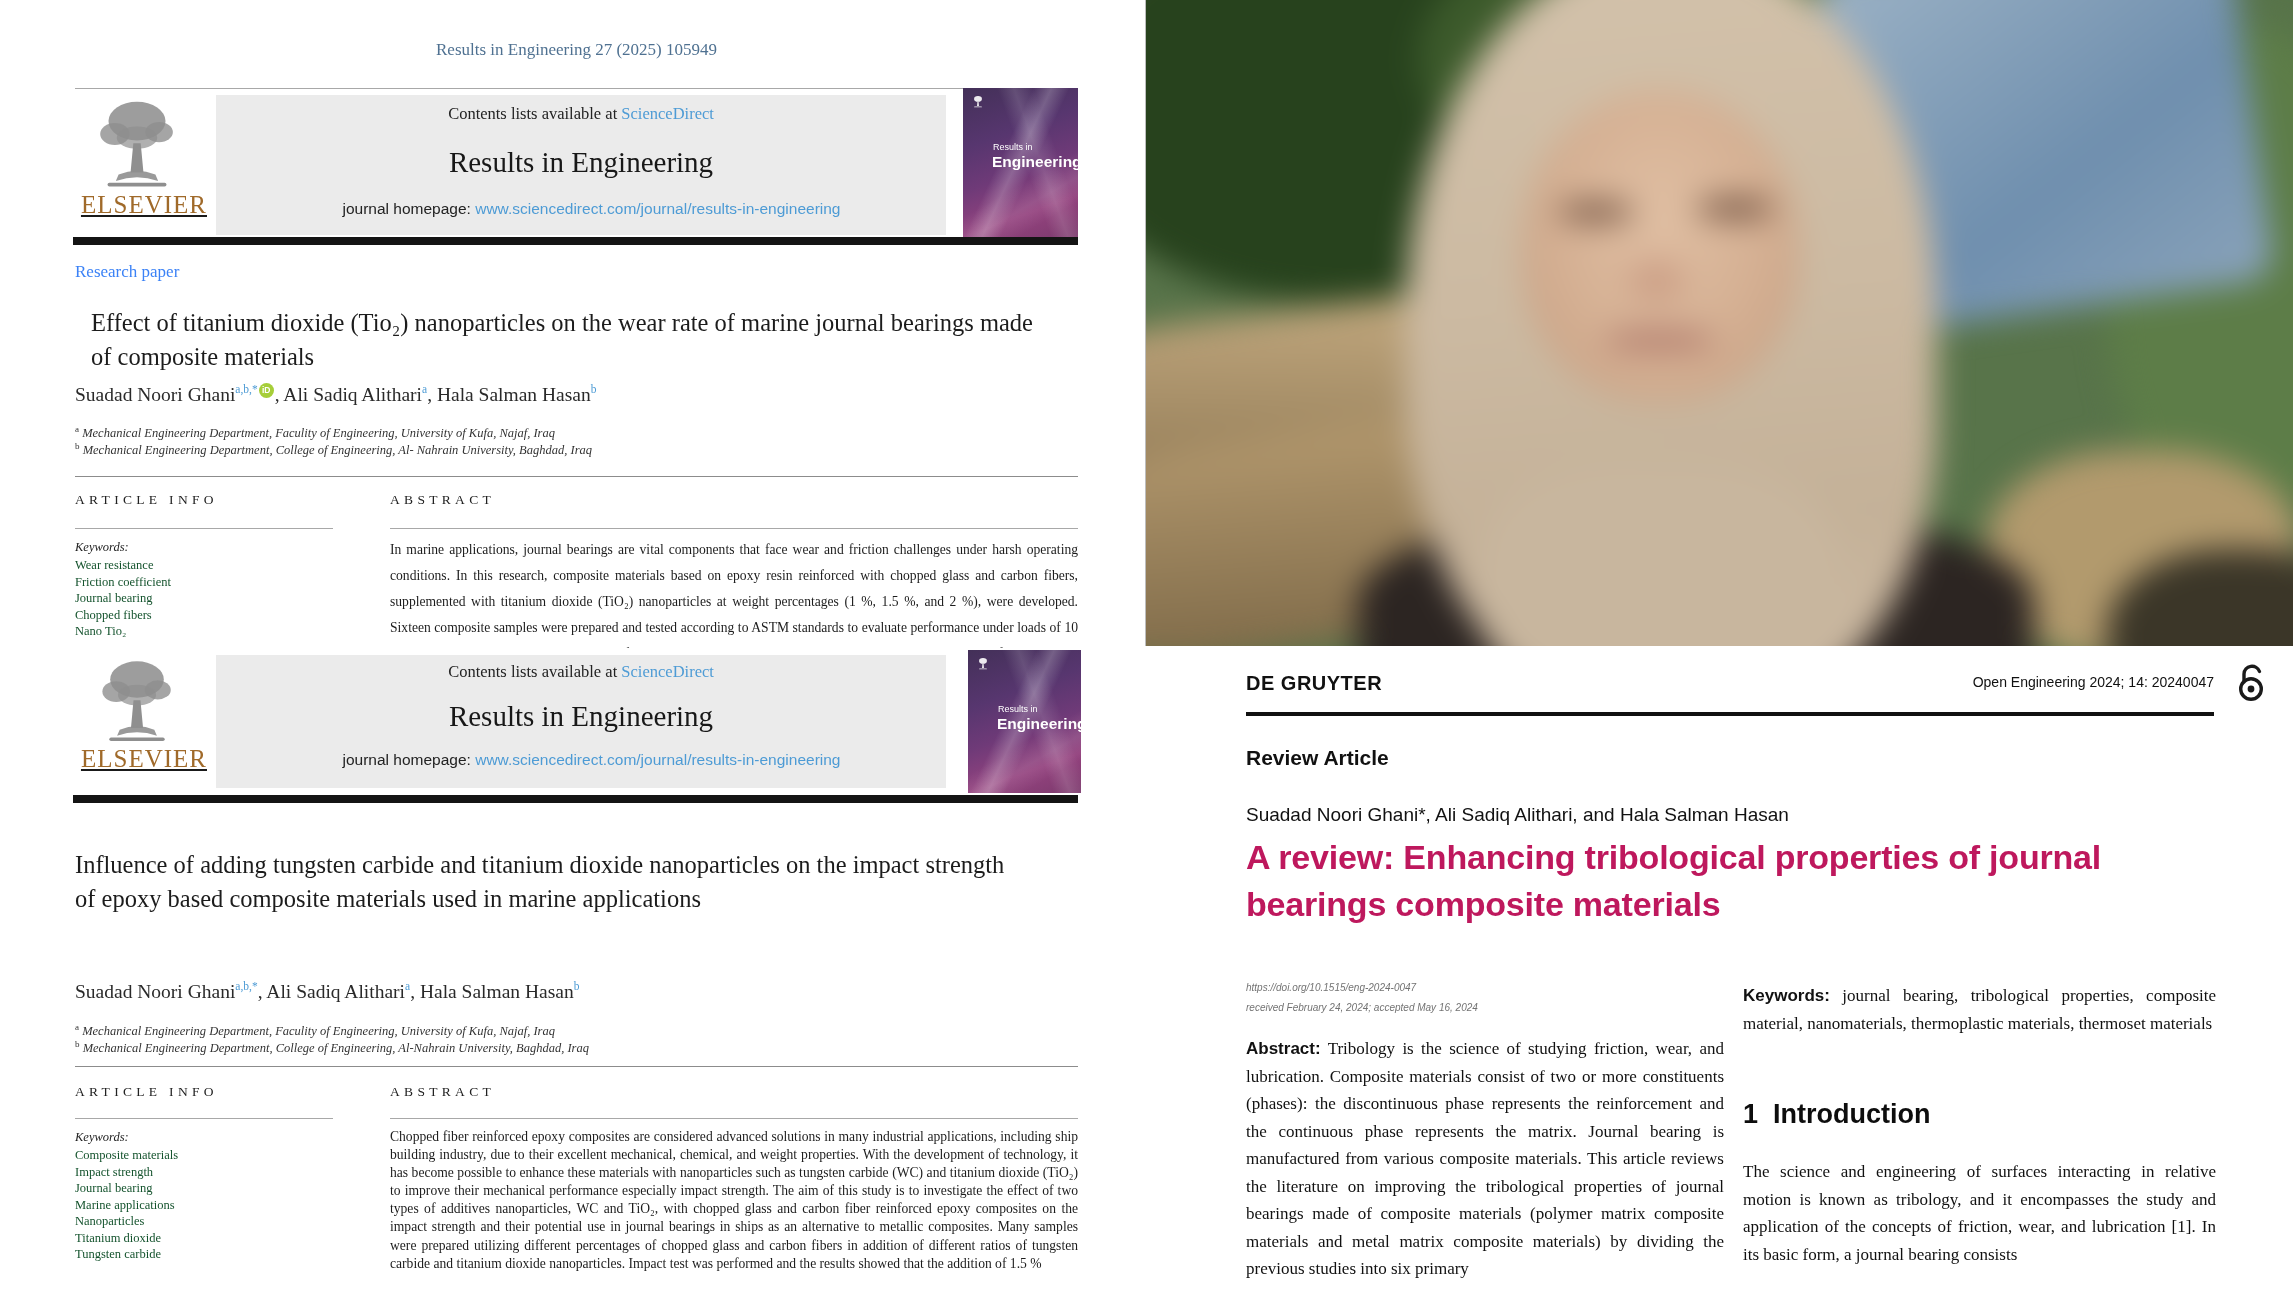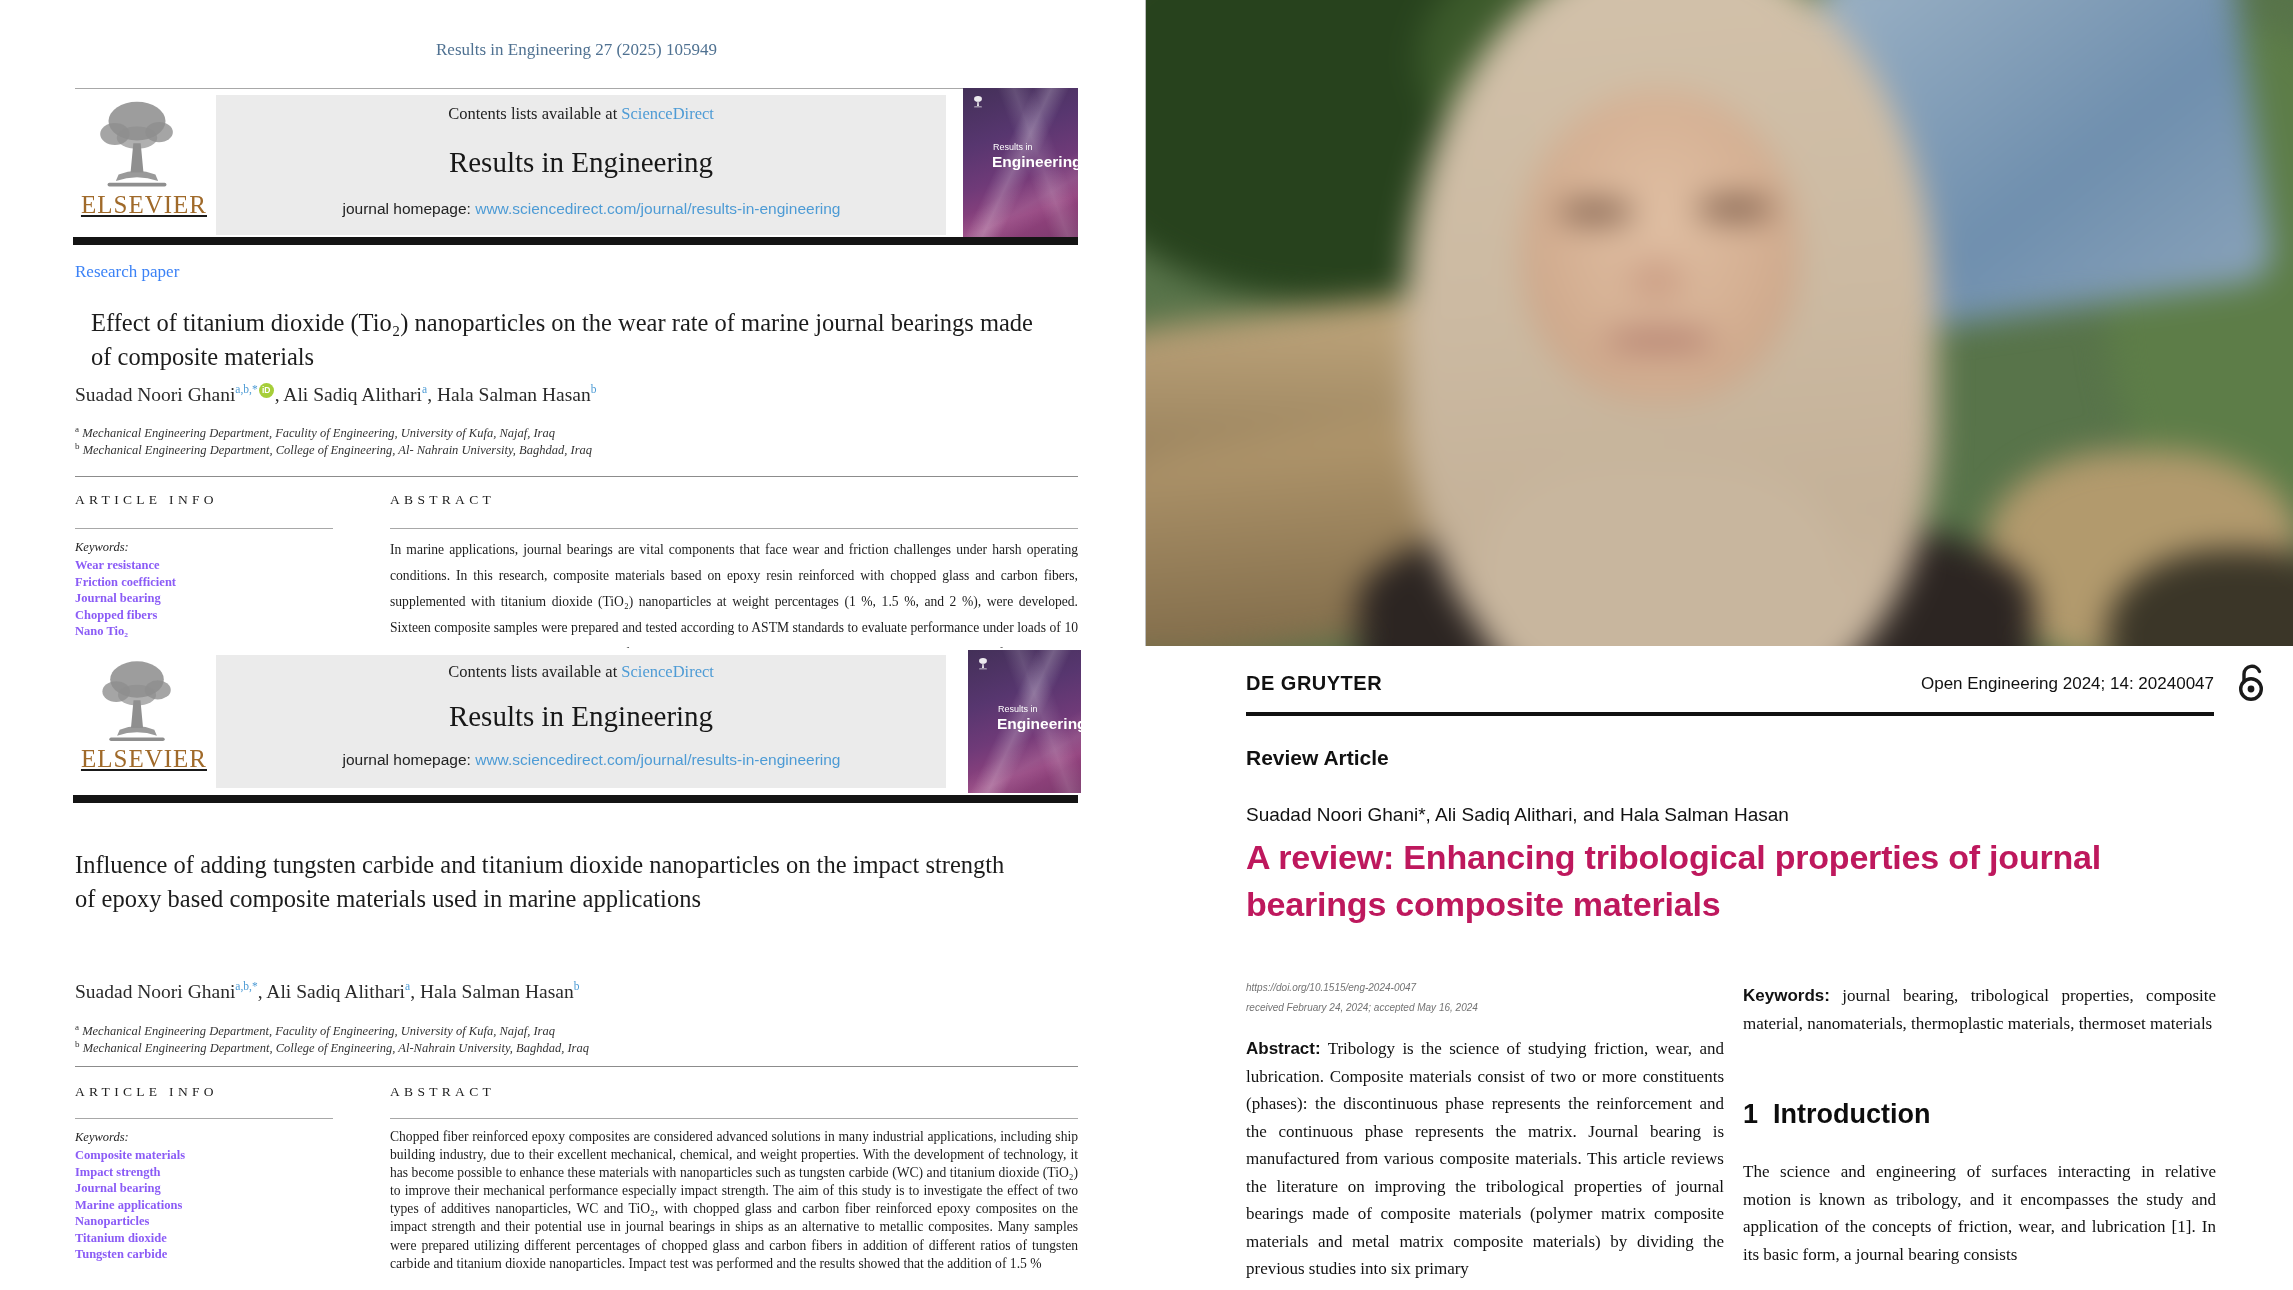--- a/index.html
+++ b/index.html
@@ -41,33 +41,33 @@
   .art-title{left:75px;width:950px;font-size:24.5px;line-height:34px;color:#1c1c1c;}
   .authors{left:75px;font-size:19.5px;color:#2a2a2a;}
   .authors sup{font-size:11.5px;color:#4d9bd5;}
   .orcid{display:inline-block;width:15px;height:15px;border-radius:50%;background:#a6ce39;color:#fff;
          font-size:8.5px;font-weight:bold;text-align:center;line-height:15px;vertical-align:super;margin:0 1px;}
   .affil{left:75px;font-size:12.5px;font-style:italic;color:#333;}
   .affil sup{font-style:normal;font-size:9px;color:#333;}
 
   .col-head{font-size:13.5px;letter-spacing:.32em;color:#222;}
   .kw-label{font-size:12.5px;font-style:italic;color:#222;}
-  .kw-list{font-size:12.5px;line-height:16.5px;color:#8b5cf6;font-weight:bold;}
+  .kw-list{font-size:12.5px;line-height:16.5px;color:#14532d;}
   .kw-list div{margin:0;}
   .abstract-text{font-size:13.6px;line-height:26px;text-align:justify;color:#1c1c1c;}
 
   
   .photo{position:absolute;left:1145px;top:0;width:1148px;height:646px;overflow:hidden;background:#58744a;border-left:1px solid #bdbdbd;}
   .photo-blur{position:absolute;inset:-30px;filter:blur(16px);}
   .blob{position:absolute;}
 
   
   .dg{position:absolute;left:1145px;top:646px;width:1148px;height:644px;background:#fff;overflow:hidden;}
   .dg-publisher{left:80px;top:26px;font-size:20px;font-weight:bold;letter-spacing:.5px;color:#111;}
-  .dg-issue{left:548px;top:28px;width:500px;text-align:right;font-size:17px;color:#111;}
+  .dg-issue{left:548px;top:28px;width:500px;text-align:right;font-size:14px;color:#111;}
   .dg-oa{left:1070px;top:18px;}
   .dg-rule{left:80px;top:66px;width:968px;height:4px;background:#111;}
   .dg-type{left:80px;top:100px;font-size:21px;font-weight:bold;color:#111;}
   .dg-authors{left:80px;top:158px;font-size:19px;color:#111;}
   .dg-title{left:80px;top:188px;width:960px;font-size:34px;line-height:47px;font-weight:bold;color:#be185d;letter-spacing:-.2px;}
   .dg-meta{left:80px;font-size:10px;color:#737373;font-style:italic;}
   .dg-colL{left:80px;width:478px;}
   .dg-colR{left:577px;width:473px;}
   .dg-body{font-size:17px;line-height:27.5px;text-align:justify;color:#111;}
   .dg-bold-label{font-family:"Liberation Sans","DejaVu Sans",sans-serif;font-weight:bold;}

